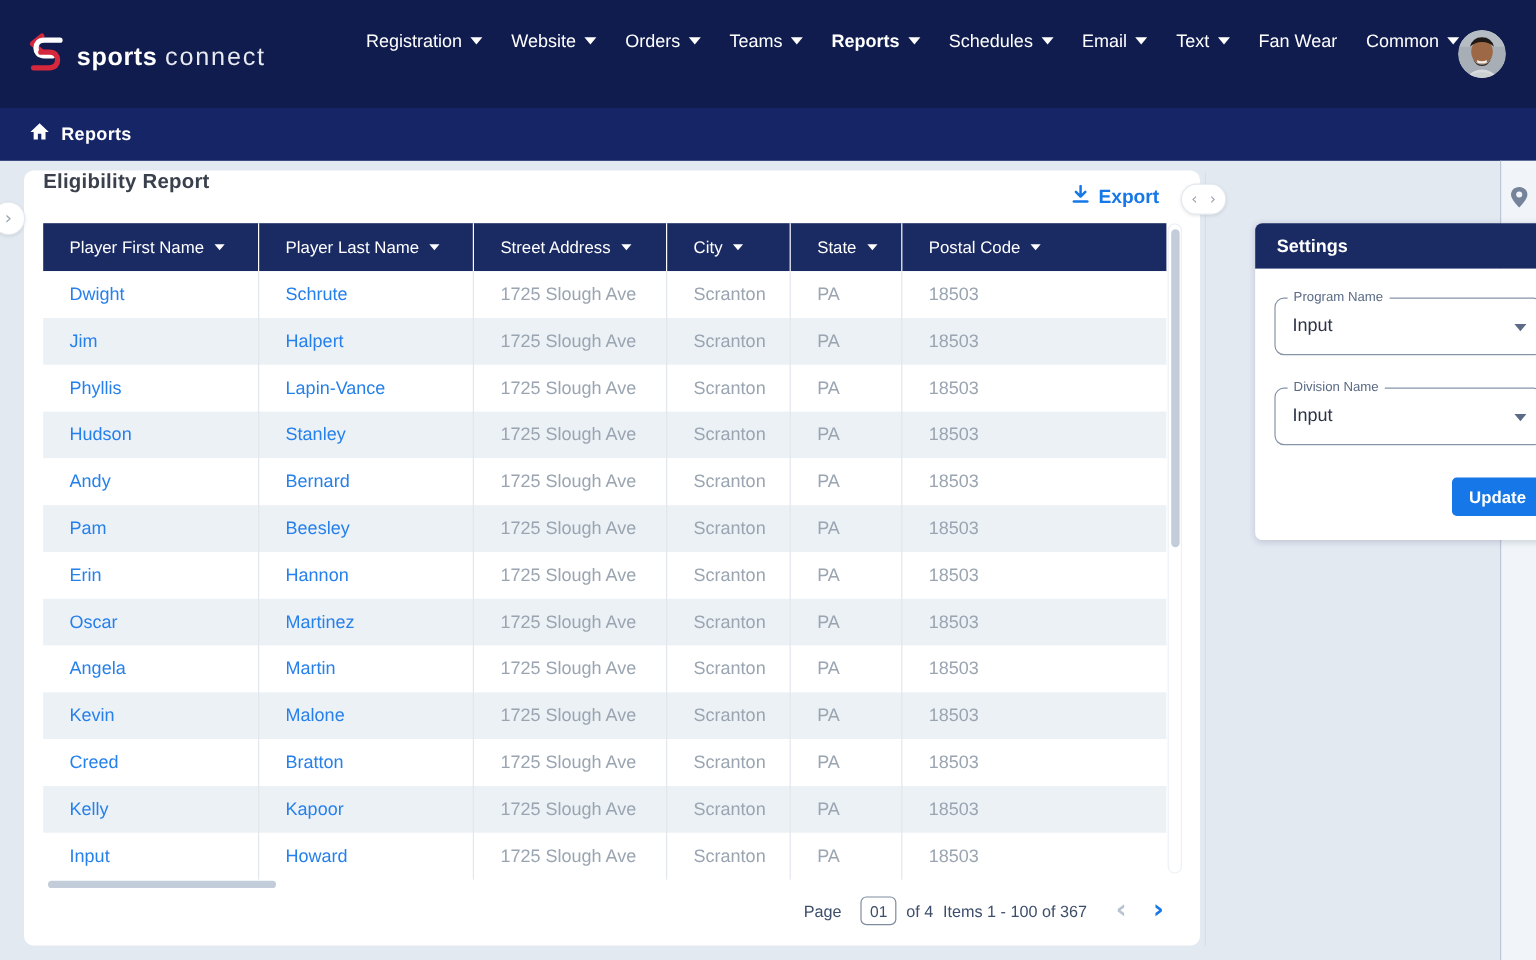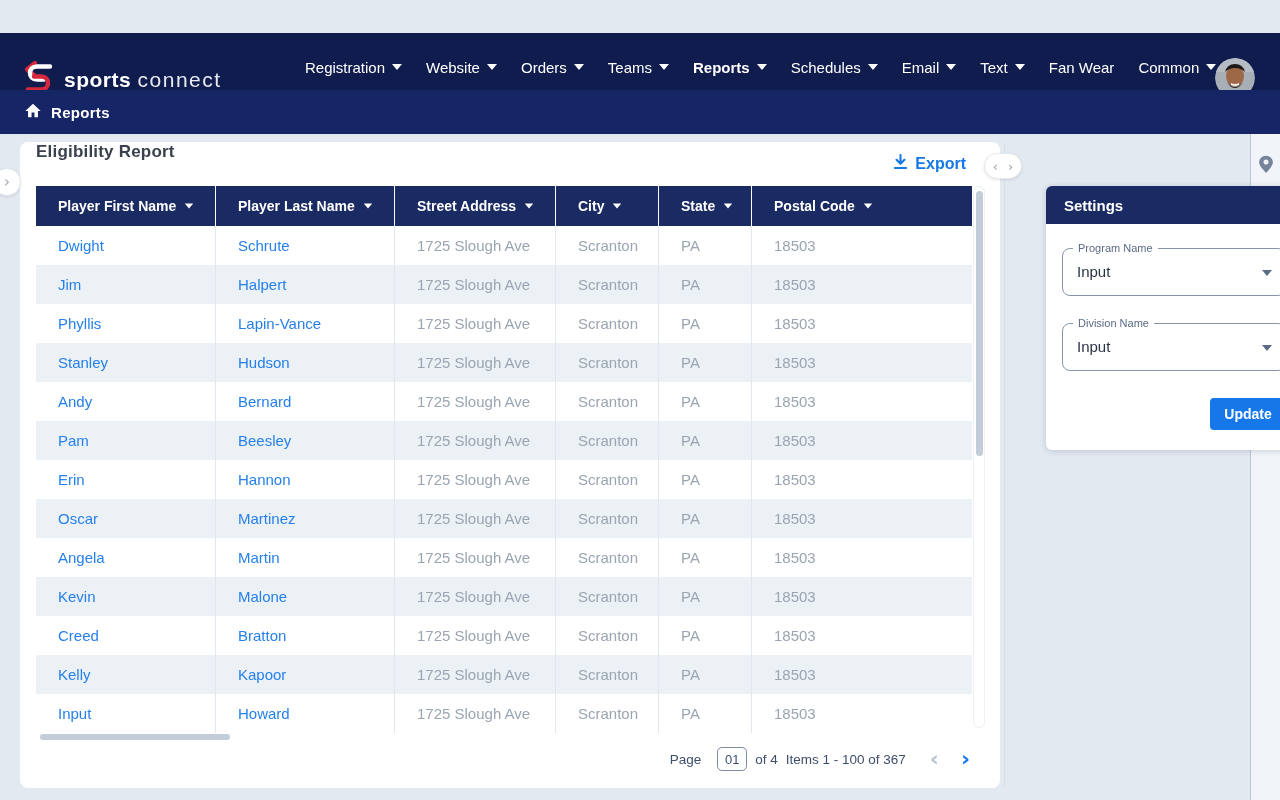--- a/index.html
+++ b/index.html
@@ -1,20 +1,20 @@
 <!DOCTYPE html>
 <html><head>
 <meta charset="utf-8">
 <style>
   * { margin:0; padding:0; box-sizing:border-box; }
   html,body { width:1280px; height:800px; overflow:hidden; }
   body { font-family:"Liberation Sans", sans-serif; background:#E3E9F1; position:relative; }
 
   
-  .navbar { position:absolute; left:0; top:0; width:1280px; height:90px; background:#101C4E;margin-top:33px; }
+  .navbar { position:absolute; left:0; top:0; width:1280px; height:90px; background:#101C4E; }
   .brand { position:absolute; left:22px; top:27px; display:flex; align-items:center; gap:8px; }
   .brand-text { font-size:21px; color:#fff; letter-spacing:.5px; }
   .brand-text b { font-weight:700; }
   .brand-text .lt { font-weight:300; color:#E8EAF2; letter-spacing:1.5px; }
   .nav { position:absolute; left:305px; top:0; height:68px; display:flex; align-items:center; gap:24px; }
   .nav-item { display:flex; align-items:center; gap:7px; color:#fff; font-size:15px; font-weight:500; cursor:pointer; white-space:nowrap; }
   .nav-item.active { font-weight:700; }
   .caret { width:0; height:0; border-left:5px solid transparent; border-right:5px solid transparent; border-top:6px solid #fff; display:inline-block; }
   .avatar { position:absolute; left:1215px; top:25px; width:40px; height:40px; border-radius:50%; overflow:hidden; cursor:pointer; }
 
@@ -28,21 +28,21 @@
 
   
   .card { position:absolute; left:20px; top:142px; width:980px; height:646px; background:#fff; border-radius:8px; }
   .report-title { position:absolute; left:16px; top:0; font-size:17px; font-weight:700; color:#3A414D; letter-spacing:.2px; }
   .export-btn { position:absolute; right:34px; top:12px; display:flex; align-items:center; gap:7px; color:#1577E8; font-size:16px; font-weight:700; cursor:pointer; }
 
   
   .grid-table { position:absolute; left:16px; top:44px; width:936px; }
   .thead, .tr { display:grid; grid-template-columns:180px 179px 161px 103px 93px 220px; }
   .thead { background:#1A2A63; height:40px; }
-  .th { display:flex; align-items:center; gap:8px; padding-left:22px; color:#fff; font-size:14px; font-weight:700; border-right:1px solid #FDFDFE; cursor:pointer; white-space:nowrap; overflow:hidden; }
+  .th { display:flex; align-items:center; gap:8px; padding-left:22px; color:#fff; font-size:14px; font-weight:400; border-right:1px solid #FDFDFE; cursor:pointer; white-space:nowrap; overflow:hidden; }
   .th:last-child { border-right:none; }
   .th .caret { border-top-color:#fff; transform:scale(.85); }
   .tr { height:39px; background:#fff; }
   .tr.alt { background:#ECF1F6; }
   .td { display:flex; align-items:center; padding-left:22px; font-size:15px; border-right:1px solid #E2E7ED; white-space:nowrap; overflow:hidden; }
   .td:last-child { border-right:none; }
   .td.link { color:#2680EB; cursor:pointer; }
   .td.muted { color:#9AA5B1; }
 
   
@@ -254,22 +254,22 @@
   </div>
         <div class="tr">
     <div class="td link">Phyllis</div>
     <div class="td link">Lapin-Vance</div>
     <div class="td muted">1725 Slough Ave</div>
     <div class="td muted">Scranton</div>
     <div class="td muted">PA</div>
     <div class="td muted">18503</div>
   </div>
         <div class="tr alt">
+    <div class="td link">Hudson</div>
     <div class="td link">Stanley</div>
-    <div class="td link">Hudson</div>
     <div class="td muted">1725 Slough Ave</div>
     <div class="td muted">Scranton</div>
     <div class="td muted">PA</div>
     <div class="td muted">18503</div>
   </div>
         <div class="tr">
     <div class="td link">Andy</div>
     <div class="td link">Bernard</div>
     <div class="td muted">1725 Slough Ave</div>
     <div class="td muted">Scranton</div>

